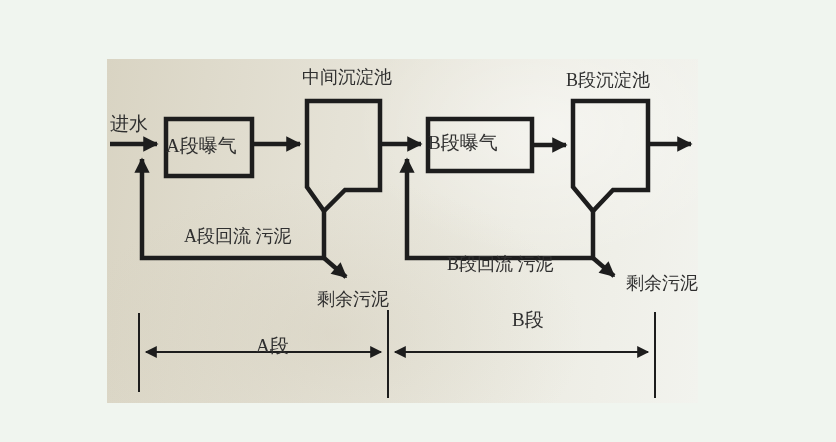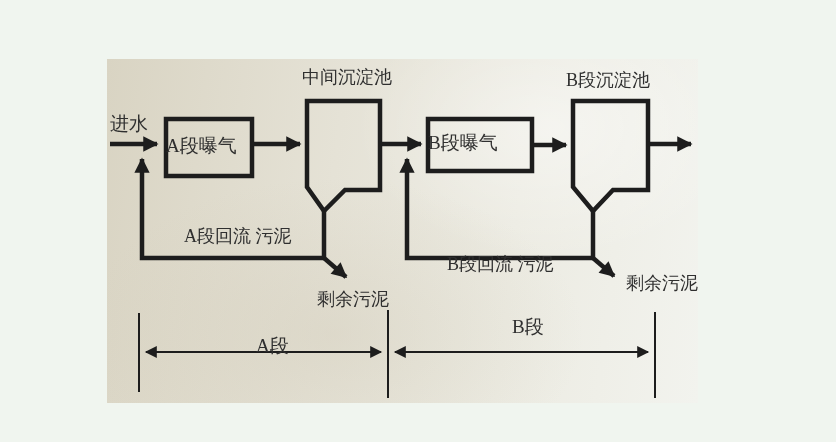--- a/index.html
+++ b/index.html
@@ -100,15 +100,15 @@
   <div class="lbl fs18" style="left:184px;top:227px;text-align:right;">A段回流 污泥</div>
 
   <div class="lbl fs18" style="left:447px;top:227px;margin-top:28px;">B段回流 污泥</div>
 
   <div class="lbl fs18" style="left:317px;top:290px;">剩余污泥</div>
 
   <div class="lbl fs18" style="left:626px;top:274px;">剩余污泥</div>
 
   <div class="lbl fs19" style="left:256px;top:336px;">A段</div>
 
-  <div class="lbl fs19" style="left:512px;top:317px;">B段</div>
+  <div class="lbl fs19" style="left:512px;top:310px;">B段</div>
 
 </div>
 
 </body></html>

